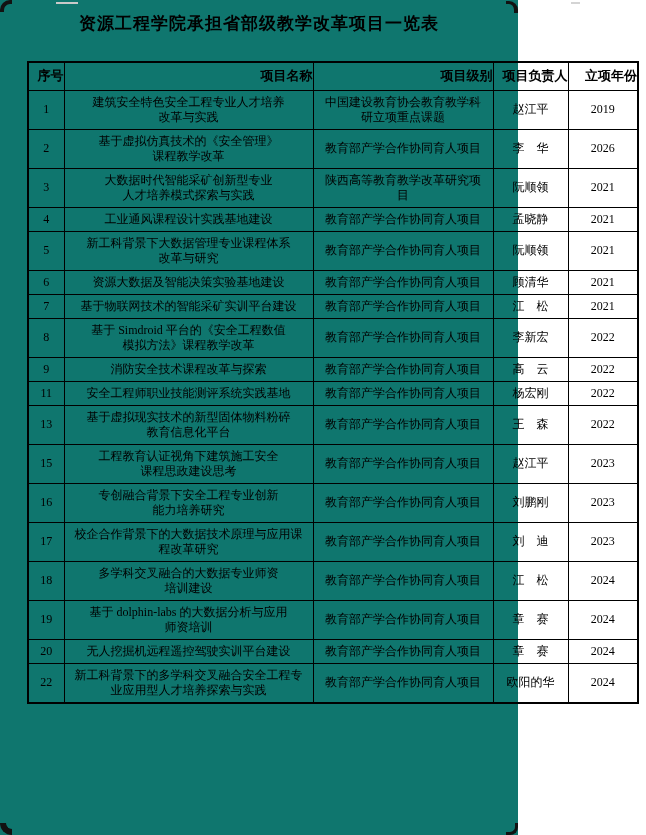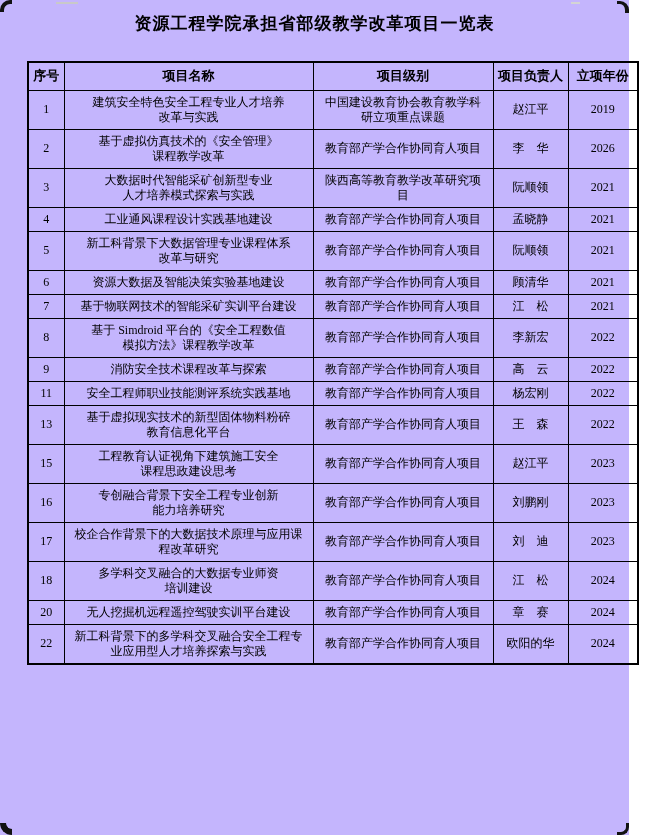--- a/index.html
+++ b/index.html
@@ -4,21 +4,21 @@
 <style>
   * { margin: 0; padding: 0; box-sizing: border-box; }
   html, body { background: #ffffff; }
   body {
     width: 646px; height: 835px;
     font-family: "Liberation Serif", "DejaVu Serif", serif;
     color: #000;
     position: relative;
     overflow: hidden;
   }
-  .page { width: 629px; height: 835px; position: relative; background: #c4b5fd; }
+  .page { width: 518px; height: 835px; position: relative; background: #0f766e; }
 
   
   .corner { position: absolute; width: 12px; height: 12px; border: 0 solid #121212; }
   .corner.tl { top: 0; left: 0; border-top-width: 4px; border-left-width: 4px; border-top-left-radius: 10px; }
   .corner.tr { top: 1px; right: 0; border-top-width: 3px; border-right-width: 4px; border-top-right-radius: 9px; }
   .corner.bl { bottom: 0; left: 0; border-bottom-width: 6px; border-left-width: 6px; border-bottom-left-radius: 14px; }
   .corner.br { bottom: 0; right: 0; border-bottom-width: 3px; border-right-width: 3px; border-bottom-right-radius: 8px; }
   .scan-line { position: absolute; height: 2px; background: #c9c9c9; top: 2px; }
   .scan-line.a { left: 56px; width: 22px; }
   .scan-line.b { left: 571px; width: 9px; height: 2px; background: #d4d4d4; }
@@ -38,21 +38,21 @@
     table-layout: fixed;
   }
   table.projects, table.projects th, table.projects td {
     border: 1px solid #000;
   }
   table.projects { border-width: 2px; }
   th {
     font-size: 13px;
     font-weight: bold;
     height: 28px;
-    text-align: center;
+    text-align: right;
     vertical-align: middle;
   }
   td {
     font-size: 12px;
     line-height: 15px;
     padding: 4px 2px;
     text-align: center;
     vertical-align: middle;
   }
   td.pre { white-space: pre-line; }
@@ -205,20 +205,28 @@
         </tr>
         <tr>
           <td>18</td>
           <td class="pre">多学科交叉融合的大数据专业师资
 培训建设</td>
           <td class="pre">教育部产学合作协同育人项目</td>
           <td>江　松</td>
           <td>2024</td>
         </tr>
         <tr>
+          <td>19</td>
+          <td class="pre">基于 dolphin-labs 的大数据分析与应用
+师资培训</td>
+          <td class="pre">教育部产学合作协同育人项目</td>
+          <td>章　赛</td>
+          <td>2024</td>
+        </tr>
+        <tr>
           <td>20</td>
           <td class="pre">无人挖掘机远程遥控驾驶实训平台建设</td>
           <td class="pre">教育部产学合作协同育人项目</td>
           <td>章　赛</td>
           <td>2024</td>
         </tr>
         <tr>
           <td>22</td>
           <td class="pre">新工科背景下的多学科交叉融合安全工程专
 业应用型人才培养探索与实践</td>

